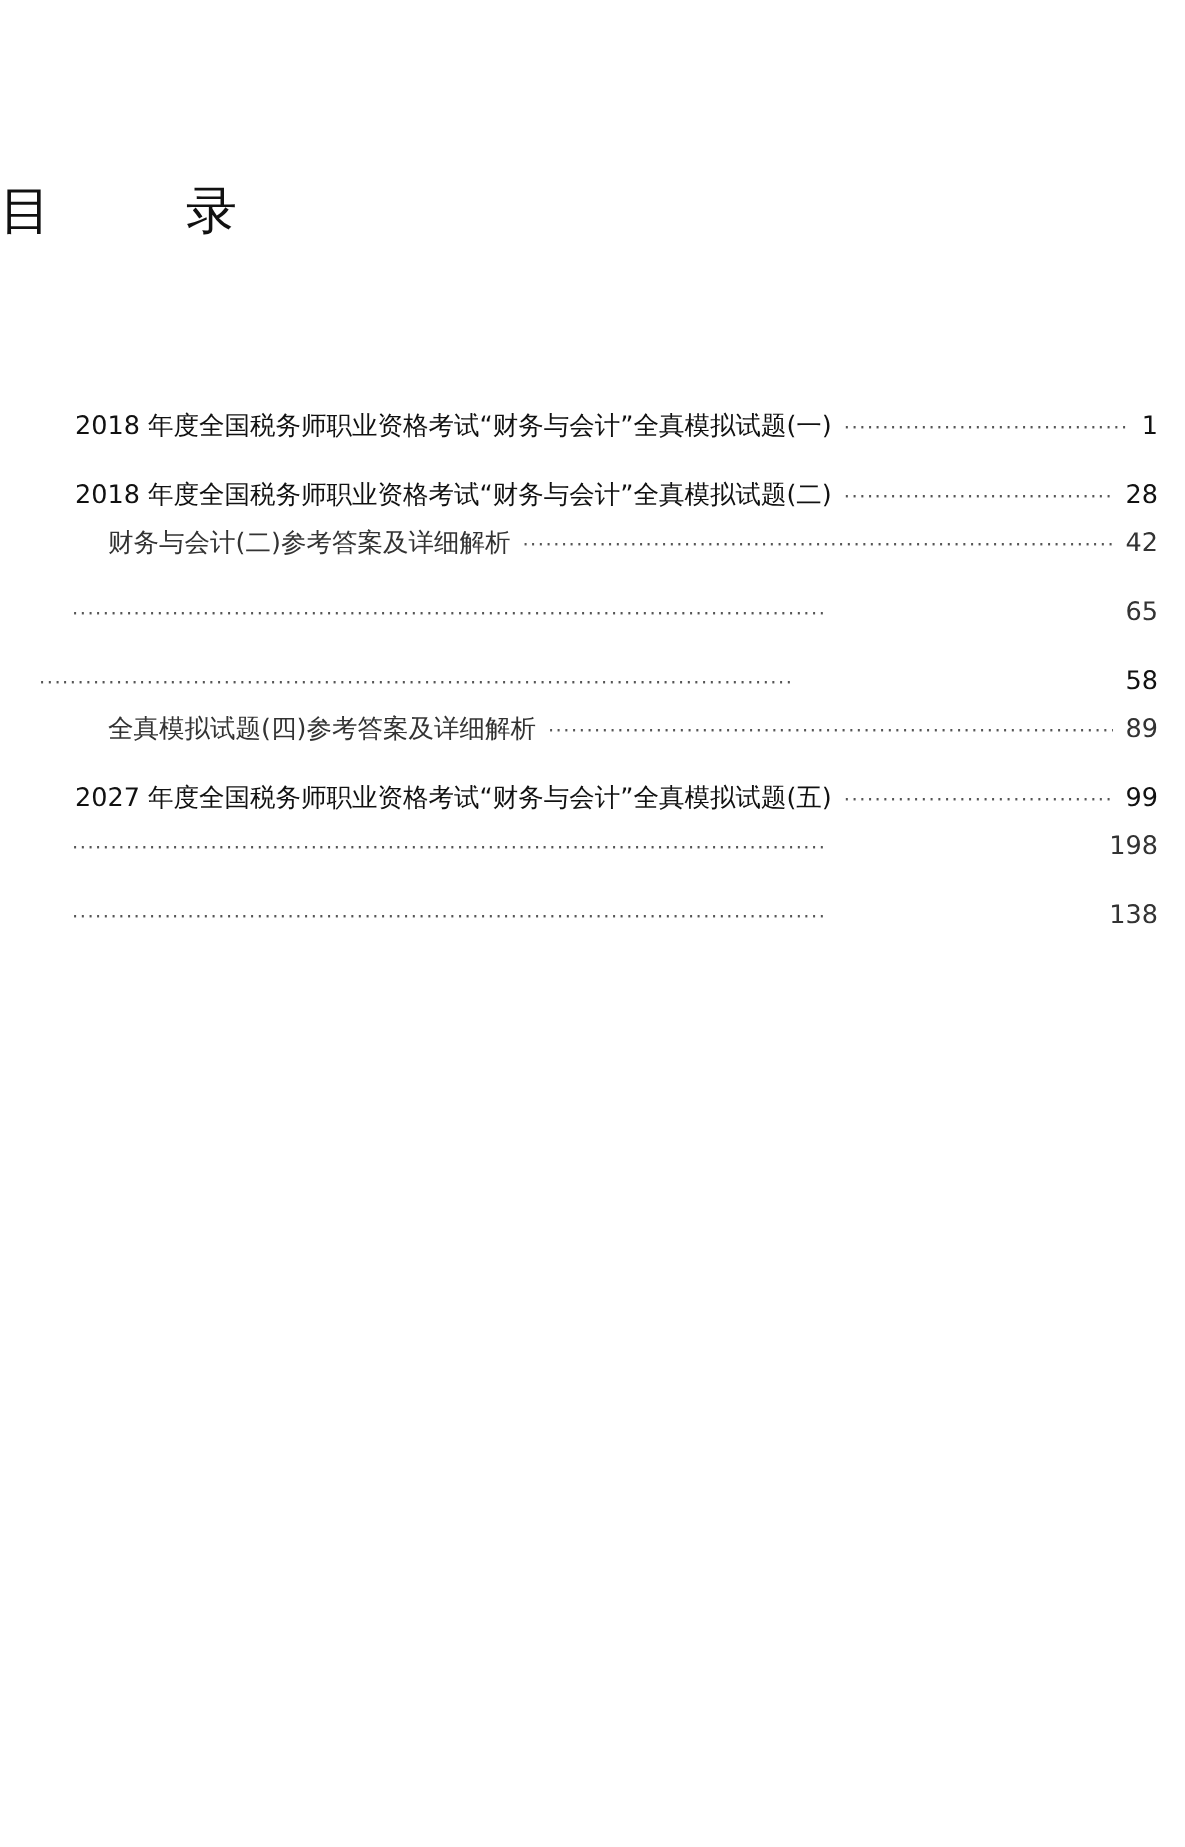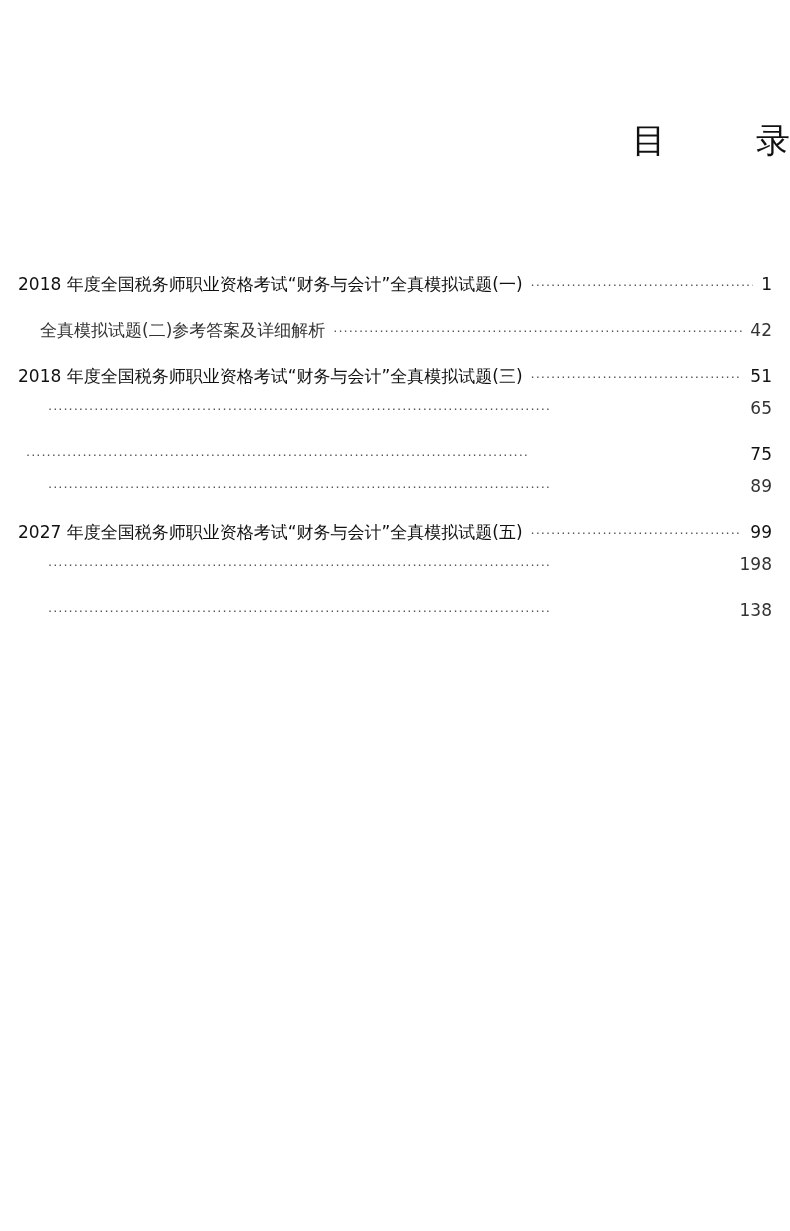--- a/index.html
+++ b/index.html
@@ -3,34 +3,34 @@
   <meta charset="utf-8">
   <style>
     html, body { margin: 0; padding: 0; background: #ffffff; }
     body {
       width: 790px; height: 1231px; position: relative; overflow: hidden;
       font-family: "DejaVu Sans", "Liberation Sans", sans-serif;
       color: #1a1a1a;
     }
     .title {
       position: absolute; top: 118px; left: 0; width: 790px;
-      text-align: right; font-size: 34px; letter-spacing: 0;
+      text-align: left; font-size: 34px; letter-spacing: 0;
       color: #111;
     }
     .title span { display: inline-block; }
     .title .gap { width: 90px; }
     .toc { position: absolute; top: 268px; left: 18px; width: 754px; }
     .group { margin-bottom: 14px; }
     .row {
       display: flex; align-items: baseline; height: 32px; line-height: 32px;
       font-size: 17px; white-space: nowrap;
     }
     .row.main { color: #111; }
     .row.sub { padding-left: 22px; color: #333; }
-    .row .label { flex: 0 0 auto; }
+    .row .label { flex: 0 0 auto; margin-left: 32px; }
     .row .leader {
       flex: 1 1 auto; overflow: hidden; margin: 0 8px 0 8px;
       color: #555; letter-spacing: 1px; font-size: 13px;
     }
     .row .leader::before {
       content: "··································································································";
     }
     .row .page { flex: 0 0 auto; text-align: right; min-width: 10px; }
   </style>
 </head>
@@ -43,45 +43,46 @@
 <div class="toc">
   <div class="group">
     <div class="row main">
       <span class="label">2018 年度全国税务师职业资格考试“财务与会计”全真模拟试题(一)</span>
       <span class="leader"></span>
       <span class="page">1</span>
     </div>
   </div>
 
   <div class="group">
+    <div class="row main">
+      <span class="label">2018 年度全国税务师职业资格考试“财务与会计”全真模拟试题(二)</span>
+      <span class="leader"></span>
+      <span class="page">28</span>
+    </div>
     <div class="row sub">
-      <span class="label">全真模拟试题(二)参考答案及详细解析</span>
+      <span class="label">财务与会计(二)参考答案及详细解析</span>
       <span class="leader"></span>
       <span class="page">42</span>
     </div>
   </div>
 
   <div class="group">
-    <div class="row main">
-      <span class="label">2018 年度全国税务师职业资格考试“财务与会计”全真模拟试题(三)</span>
-      <span class="leader"></span>
-      <span class="page">51</span>
-    </div>
     <div class="row sub">
       <span class="leader"></span>
       <span class="page">65</span>
     </div>
   </div>
 
   <div class="group">
     <div class="row main">
       <span class="leader"></span>
-      <span class="page">75</span>
+      <span class="page">58</span>
     </div>
     <div class="row sub">
+      <span class="label">全真模拟试题(四)参考答案及详细解析</span>
       <span class="leader"></span>
       <span class="page">89</span>
     </div>
   </div>
 
   <div class="group">
     <div class="row main">
       <span class="label">2027 年度全国税务师职业资格考试“财务与会计”全真模拟试题(五)</span>
       <span class="leader"></span>
       <span class="page">99</span>

